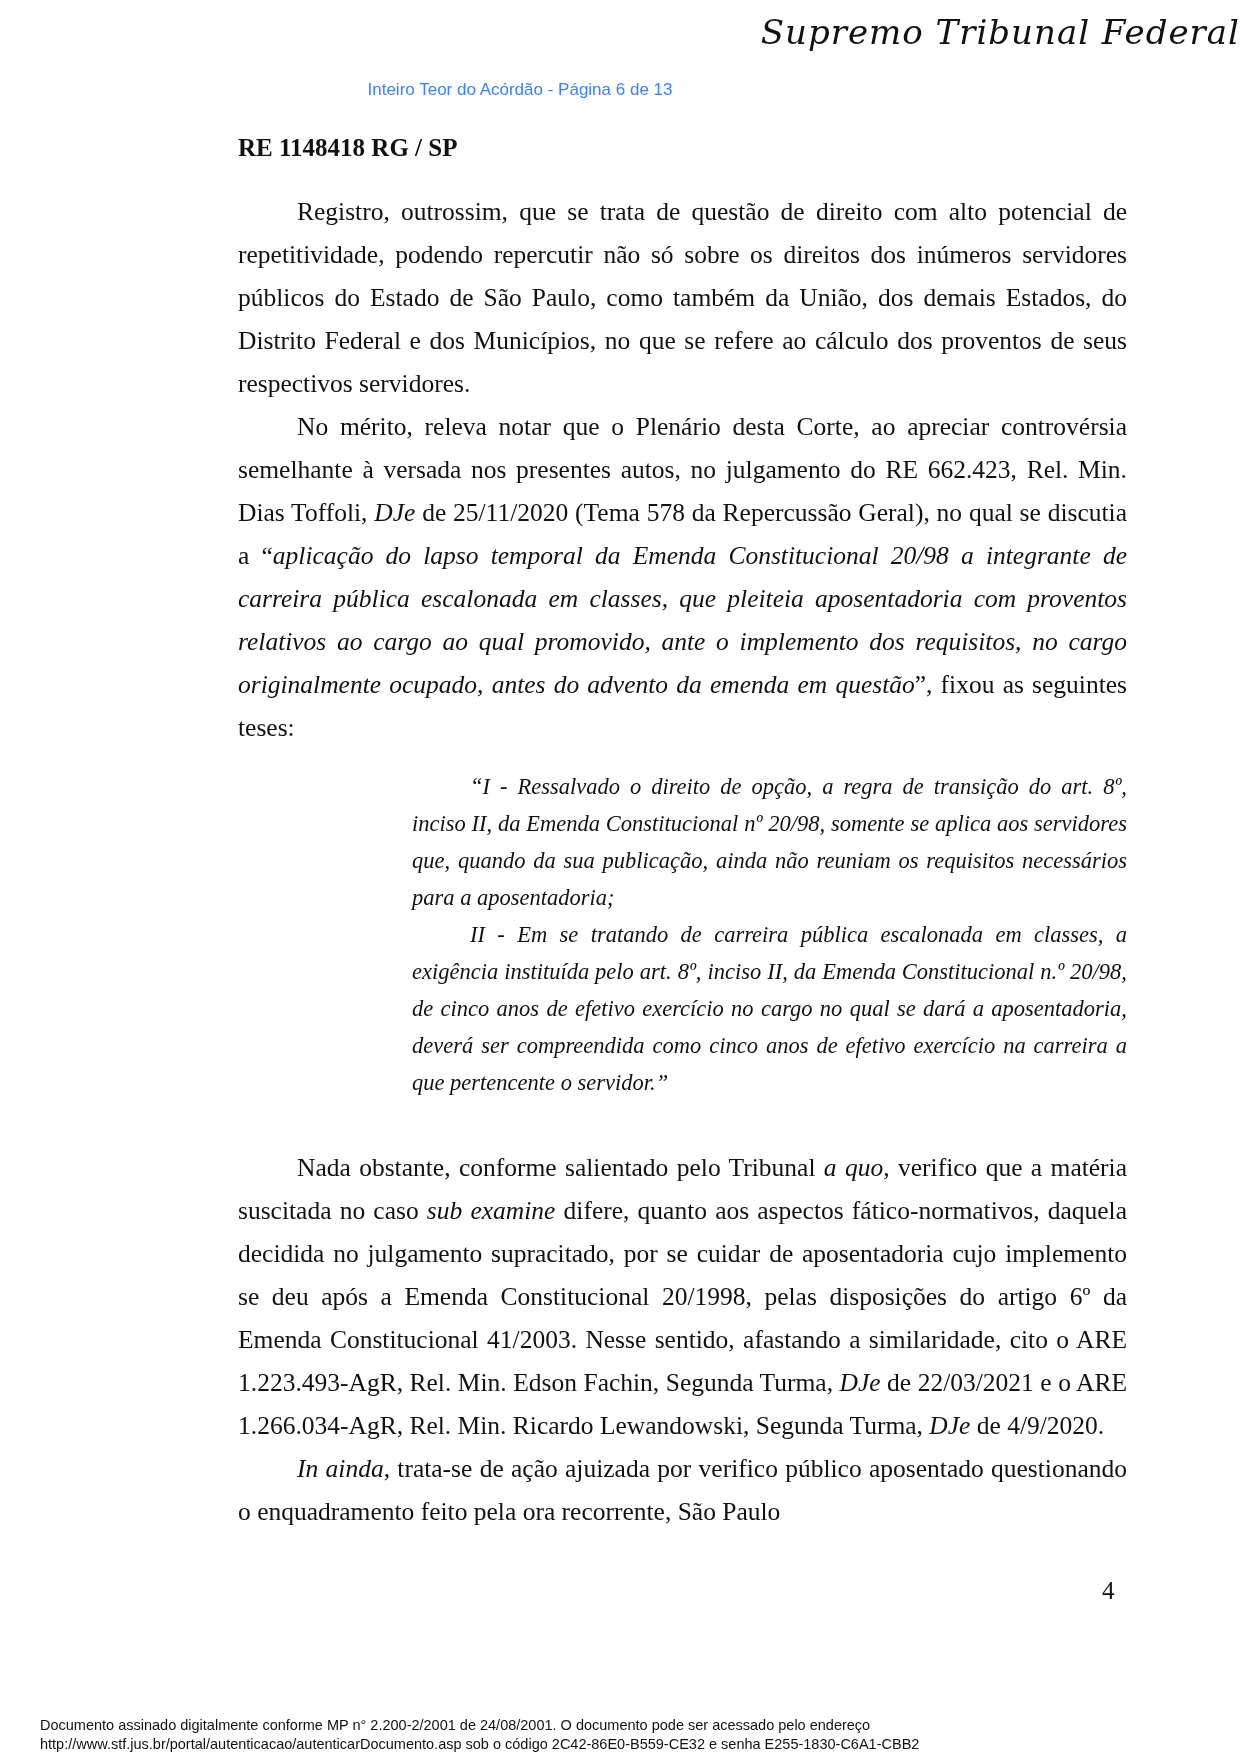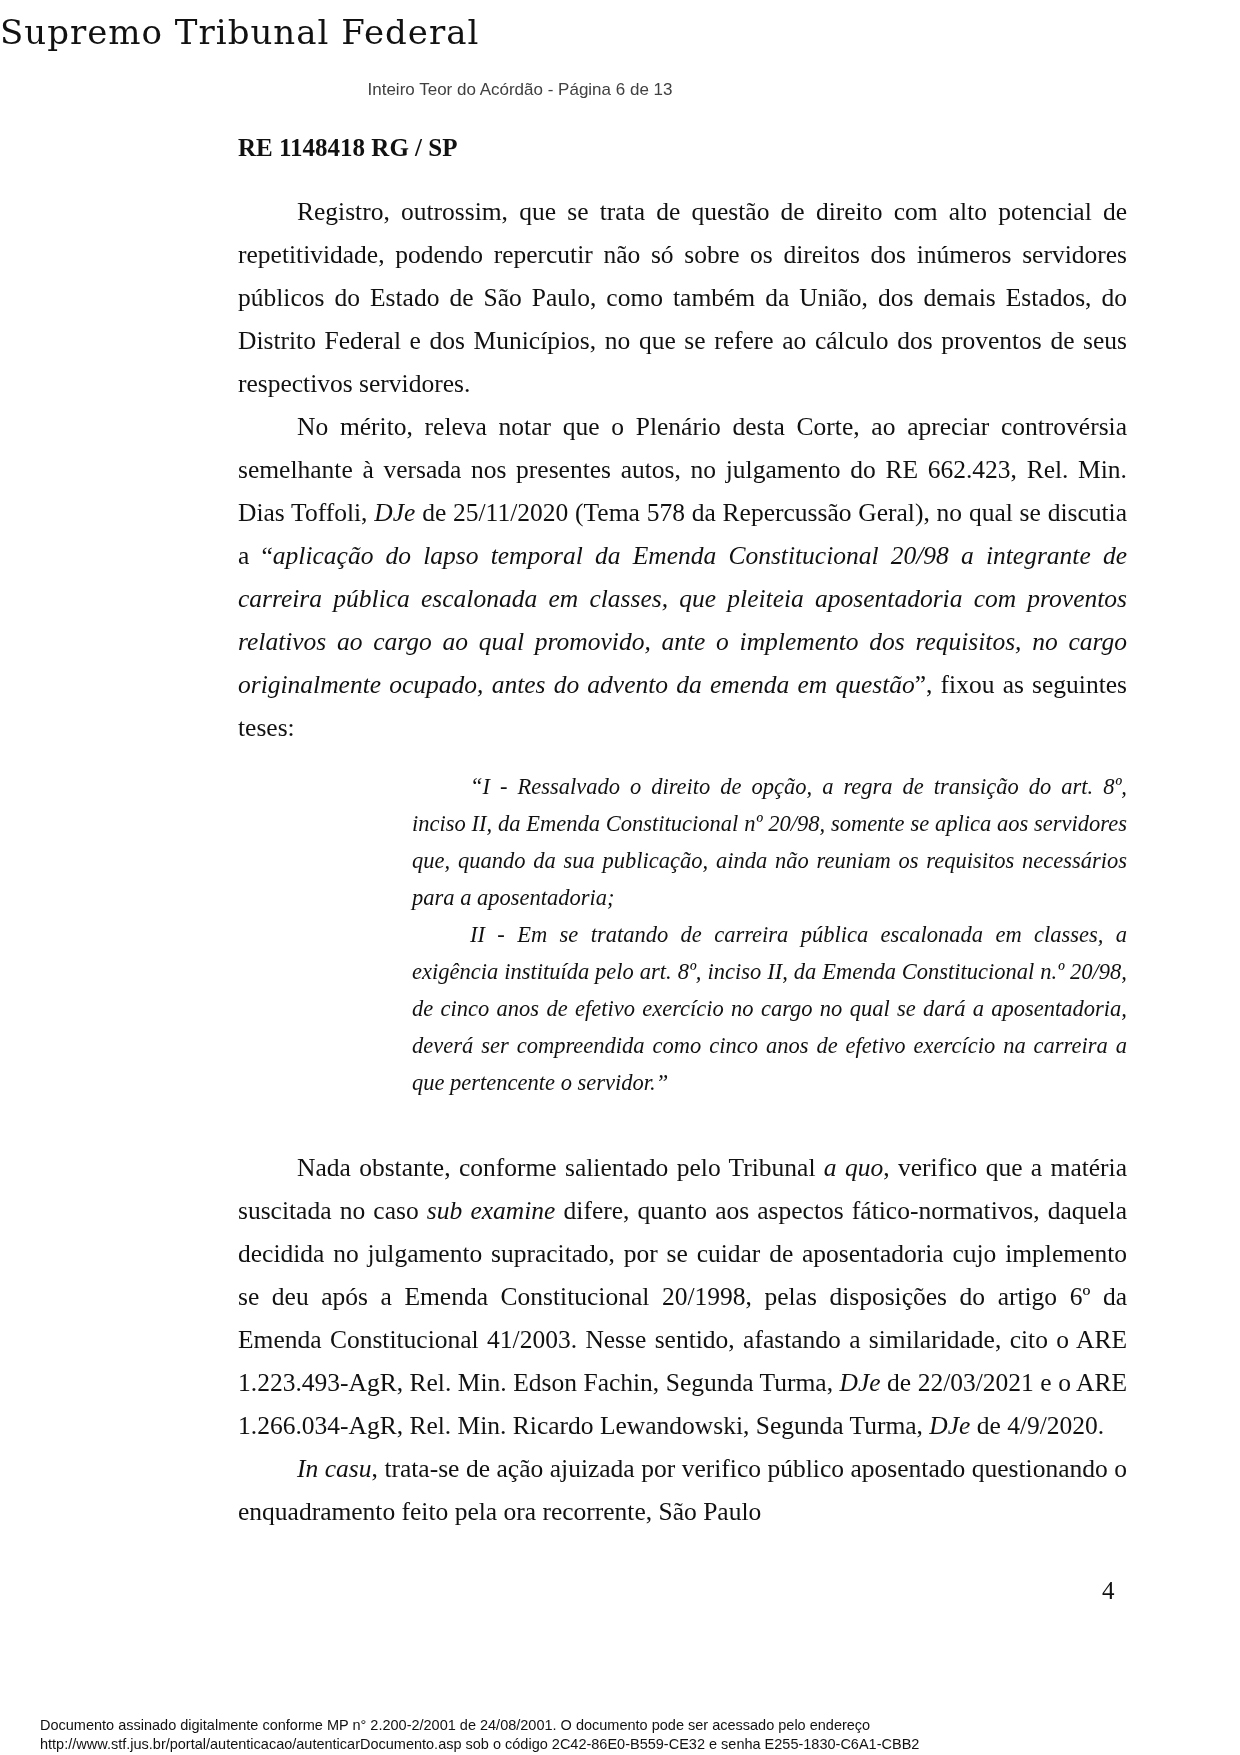--- a/index.html
+++ b/index.html
@@ -1,24 +1,24 @@
 <!DOCTYPE html>
 <html><head>
   <meta charset="utf-8">
   <style>
     html, body { margin: 0; padding: 0; background: #ffffff; }
     body { width: 1240px; height: 1755px; position: relative; overflow: hidden; color: #111; }
     .header-title {
-      position: absolute; left: 0; width: 1240px; top: 12px; text-align: left;
-      font-family: "DejaVu Serif", serif; font-size: 34px; letter-spacing: 1px;
+      position: absolute; left: 0; width: 1240px; top: 12px; text-align: right;
+      font-family: "DejaVu Serif", serif; font-style: italic; font-size: 34px; letter-spacing: 1px;
       color: #111;
     }
     .header-sub {
       position: absolute; left: 0; width: 1040px; top: 80px; text-align: center;
-      font-family: "Liberation Sans", sans-serif; font-size: 17px; color: #404040;
+      font-family: "Liberation Sans", sans-serif; font-size: 17px; color: #3b82f6;
     }
     .case-id {
       position: absolute; left: 238px; top: 134px;
       font-family: "Liberation Serif", serif; font-weight: bold; font-size: 25px;
     }
     .body-text {
       position: absolute; left: 238px; width: 889px;
       font-family: "Liberation Serif", serif; font-size: 25.5px; line-height: 43px;
       text-align: justify;
     }
@@ -54,21 +54,21 @@
   <p><span>No mérito, releva notar que o Plenário desta Corte, ao apreciar controvérsia semelhante à versada nos presentes autos, no julgamento do RE 662.423, Rel. Min. Dias Toffoli, </span><i>DJe</i><span> de 25/11/2020 (</span><b>Tema 578</b><span> da Repercussão Geral), no qual se discutia a “</span><i>aplicação do lapso temporal da Emenda Constitucional 20/98 a integrante de carreira pública escalonada em classes, que pleiteia aposentadoria com proventos relativos ao cargo ao qual promovido, ante o implemento dos requisitos, no cargo originalmente ocupado, antes do advento da emenda em questão</i><span>”, fixou as seguintes teses:</span></p>
 </div>
 
 <div class="quote">
   <p>“I - Ressalvado o direito de opção, a regra de transição do art. 8º, inciso II, da Emenda Constitucional nº 20/98, somente se aplica aos servidores que, quando da sua publicação, ainda não reuniam os requisitos necessários para a aposentadoria;</p>
   <p>II - Em se tratando de carreira pública escalonada em classes, a exigência instituída pelo art. 8º, inciso II, da Emenda Constitucional n.º 20/98, de cinco anos de efetivo exercício no cargo no qual se dará a aposentadoria, deverá ser compreendida como cinco anos de efetivo exercício na carreira a que pertencente o servidor.”</p>
 </div>
 
 <div class="body-text" style="top:1146px;">
   <p><span>Nada obstante, conforme salientado pelo Tribunal </span><i>a quo</i><span>, verifico que a matéria suscitada no caso </span><i>sub examine</i><span> difere, quanto aos aspectos fático-normativos, daquela decidida no julgamento supracitado, por se cuidar de aposentadoria cujo implemento se deu após a Emenda Constitucional 20/1998, pelas disposições do artigo 6º da Emenda Constitucional 41/2003. Nesse sentido, afastando a similaridade, cito o ARE 1.223.493-AgR, Rel. Min. Edson Fachin, Segunda Turma, </span><i>DJe</i><span> de 22/03/2021 e o ARE 1.266.034-AgR, Rel. Min. Ricardo Lewandowski, Segunda Turma, </span><i>DJe</i><span> de 4/9/2020.</span></p>
-  <p><i>In casu</i><span>, trata-se de ação ajuizada por verifico público aposentado questionando o enquadramento feito pela ora recorrente, São Paulo</span></p>
+  <p><i>In ainda</i><span>, trata-se de ação ajuizada por verifico público aposentado questionando o enquadramento feito pela ora recorrente, São Paulo</span></p>
 </div>
 
 <div class="page-num">4</div>
 
 <div class="footer">
   <div>Documento assinado digitalmente conforme MP n° 2.200-2/2001 de 24/08/2001. O documento pode ser acessado pelo endereço</div>
   <div>http://www.stf.jus.br/portal/autenticacao/autenticarDocumento.asp sob o código 2C42-86E0-B559-CE32 e senha E255-1830-C6A1-CBB2</div>
 </div>
 
 </body></html>

